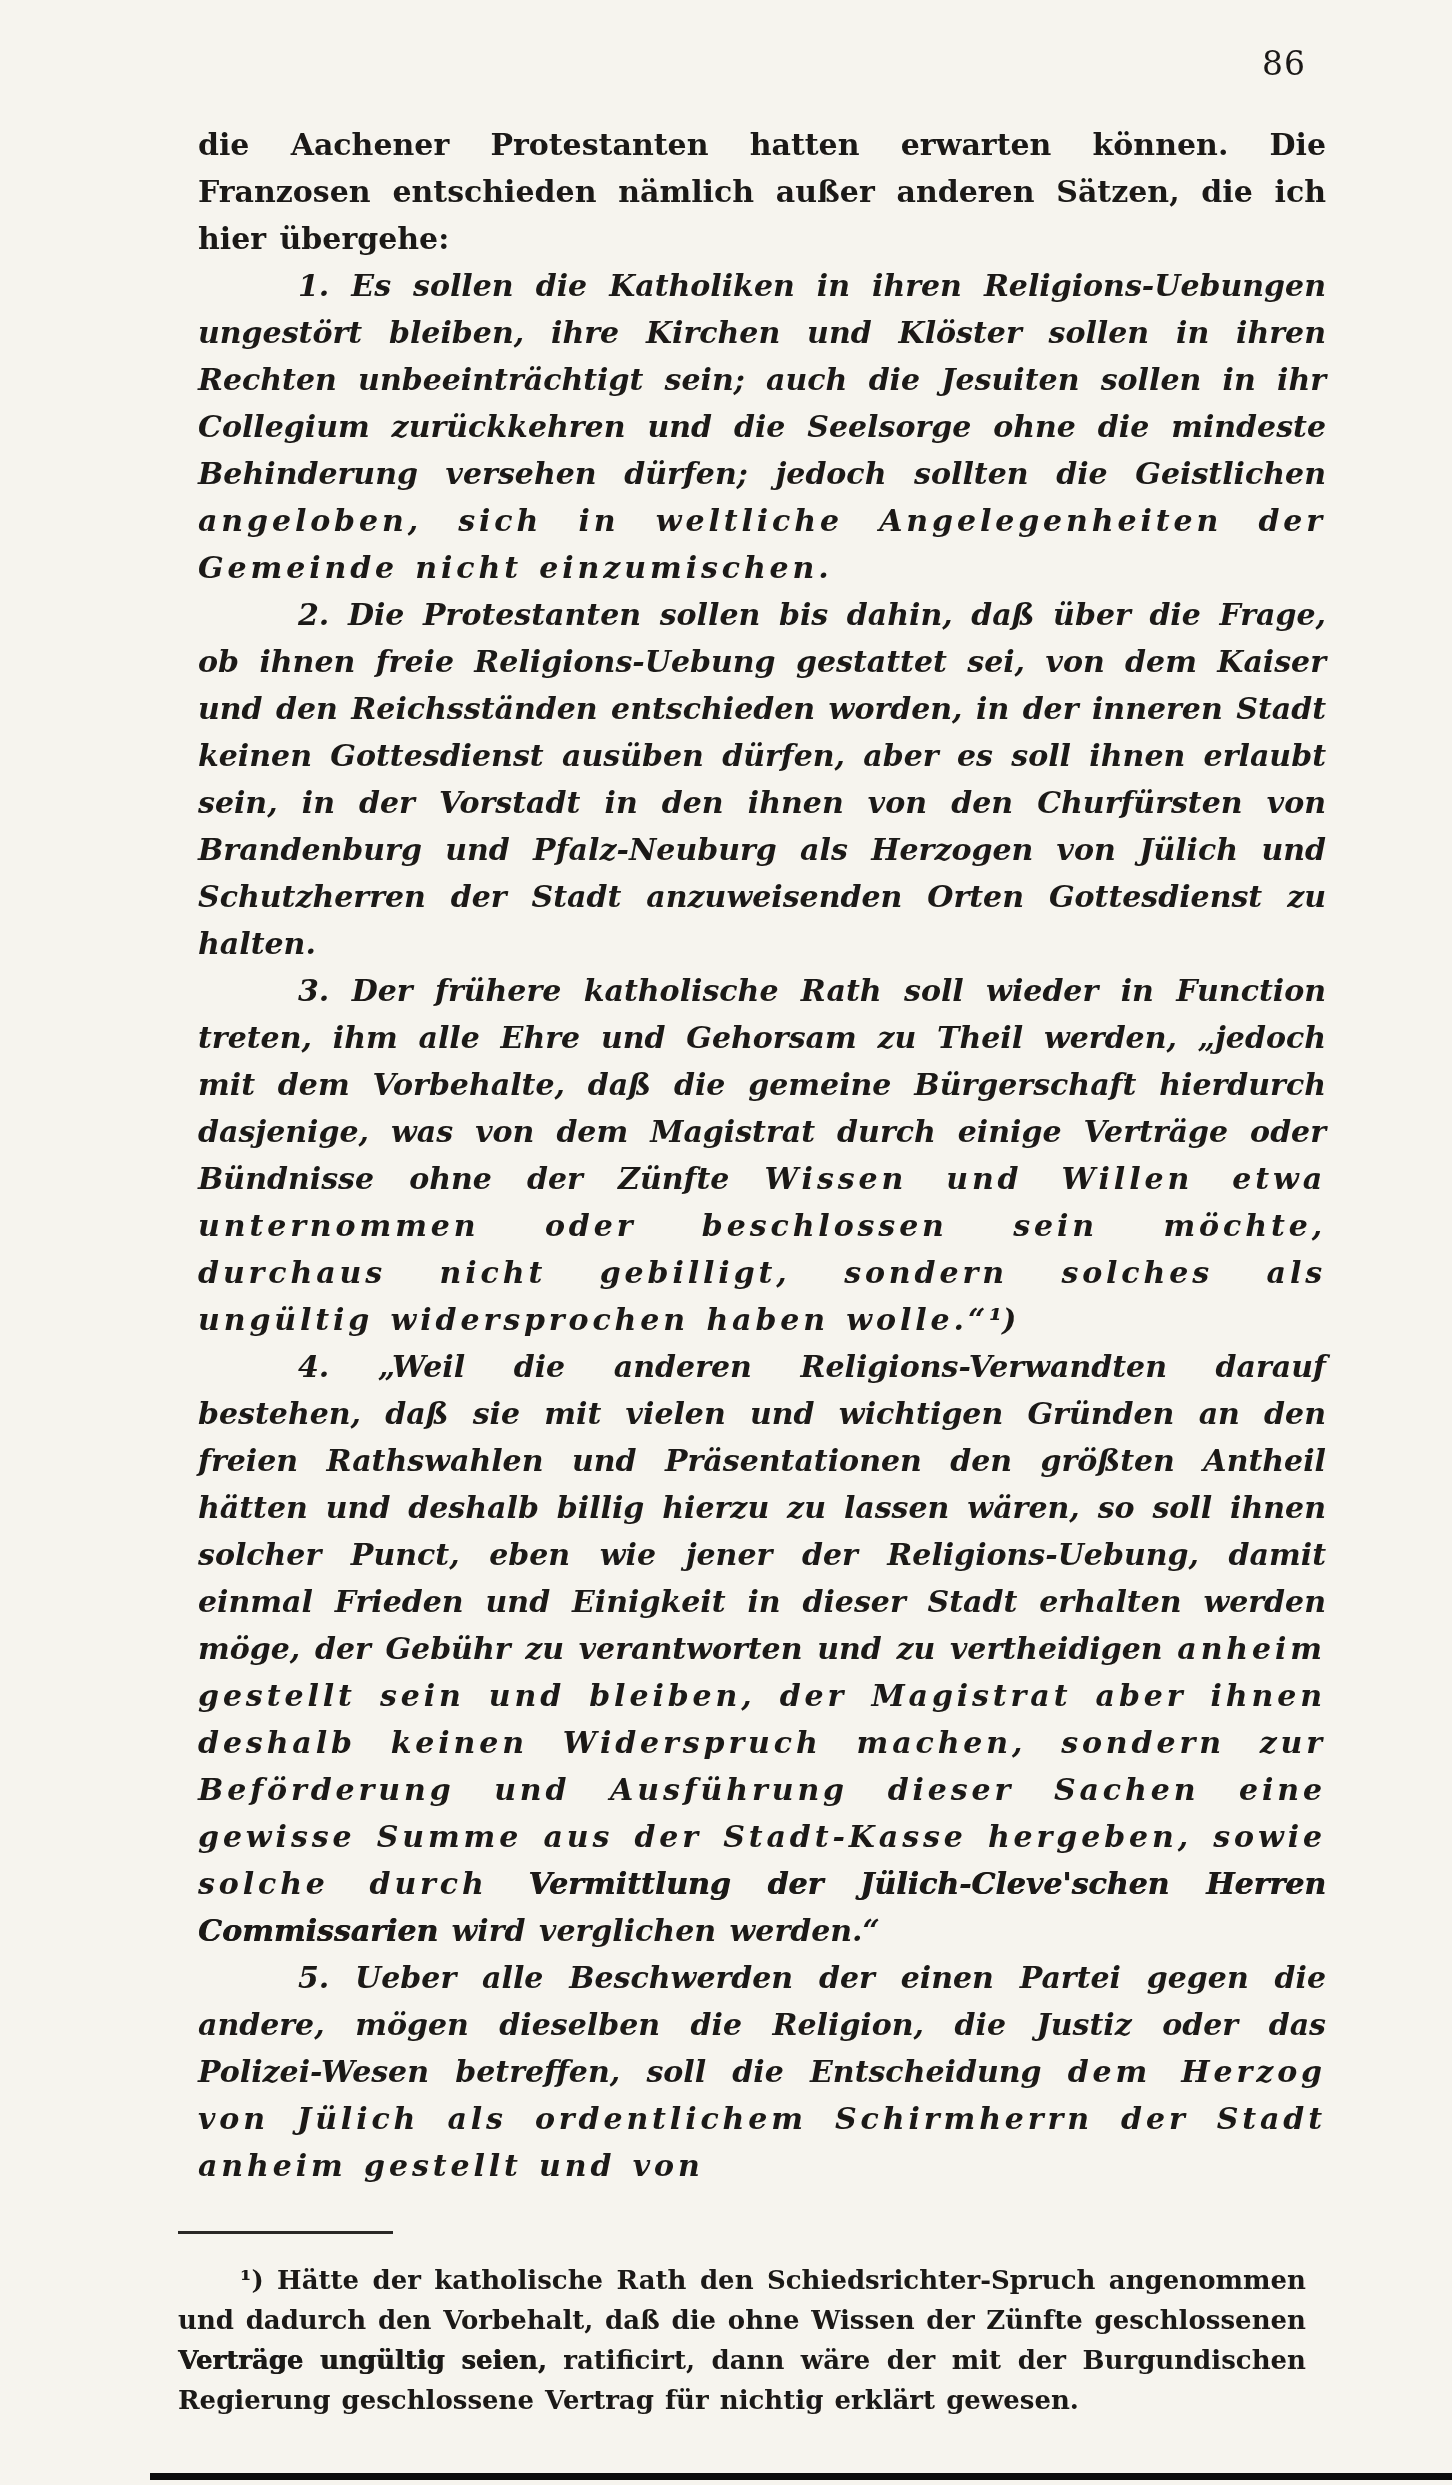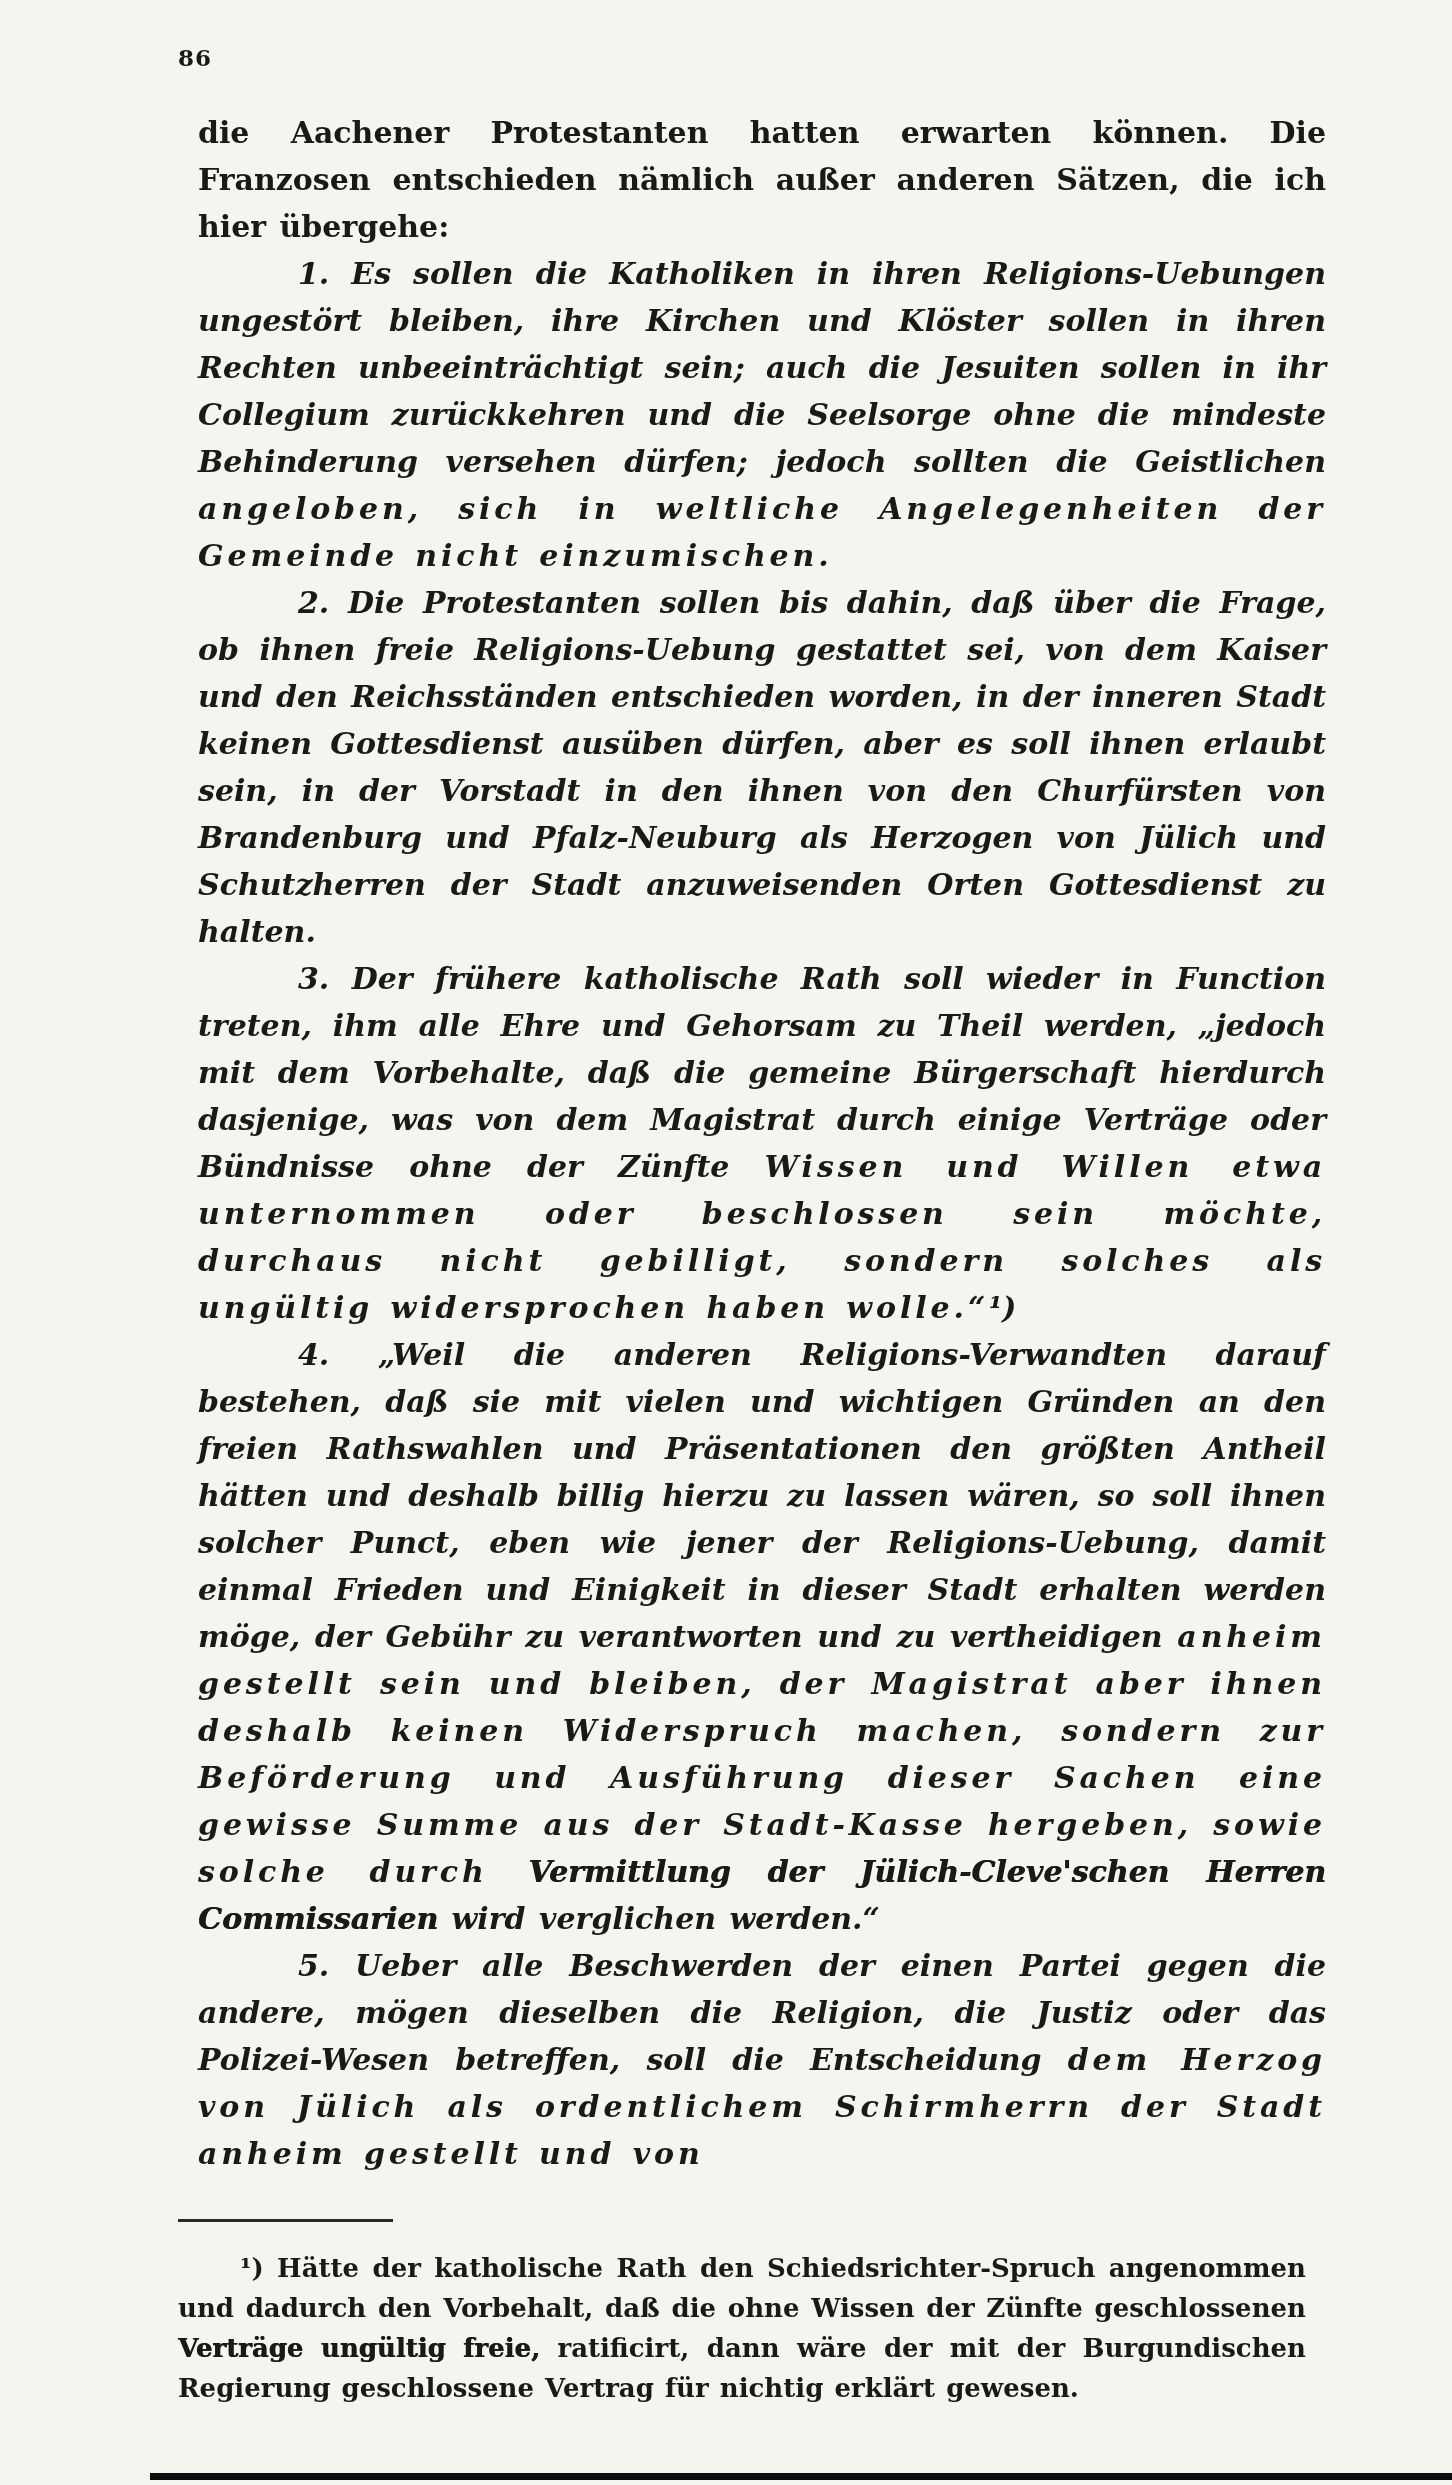--- a/index.html
+++ b/index.html
@@ -15,23 +15,23 @@
     font-family: "DejaVu Serif", "Liberation Serif", serif;
     color: #1b1917;
   }
   .page {
     position: absolute;
     inset: 0;
     padding: 44px 146px 0 178px;
     box-sizing: border-box;
   }
   .page-number {
-    text-align: left;
-    font-size: 23px;
-    font-weight: 700;
+    text-align: right;
+    font-size: 33px;
+    font-weight: 400;
     letter-spacing: 1px;
     margin: 0 0 38px 0;
   }
   .body-text {
     width: 1128px;
     margin-left: 20px;
   }
   .body-para {
     margin: 0;
     font-size: 30px;
@@ -87,16 +87,16 @@
   <div class="body-text" id="body-text">
       <p class="body-para"><span>die Aachener Protestanten hatten erwarten können. Die Franzosen entschieden nämlich außer anderen Sätzen, die ich hier übergehe:</span></p>
       <p class="body-para indent"><span>1. Es sollen die Katholiken in ihren Religions-Uebungen ungestört bleiben, ihre Kirchen und Klöster sollen in ihren Rechten unbeeinträchtigt sein; auch die Jesuiten sollen in ihr Collegium zurückkehren und die Seelsorge ohne die mindeste Behinderung versehen dürfen; jedoch sollten die Geistlichen </span><span class="sp">angeloben, sich in weltliche Angelegenheiten der Gemeinde nicht einzumischen.</span></p>
       <p class="body-para indent"><span>2. Die Protestanten sollen bis dahin, daß über die Frage, ob ihnen freie Religions-Uebung gestattet sei, von dem Kaiser und den Reichsständen entschieden worden, in der inneren Stadt keinen Gottesdienst ausüben dürfen, aber es soll ihnen erlaubt sein, in der Vorstadt in den ihnen von den Churfürsten von Brandenburg und Pfalz-Neuburg als Herzogen von Jülich und Schutzherren der Stadt anzuweisenden Orten Gottesdienst zu halten.</span></p>
       <p class="body-para indent"><span>3. Der frühere katholische Rath soll wieder in Function treten, ihm alle Ehre und Gehorsam zu Theil werden, „jedoch mit dem Vorbehalte, daß die gemeine Bürgerschaft hierdurch dasjenige, was von dem Magistrat durch einige Verträge oder Bündnisse ohne der Zünfte </span><span class="sp">Wissen und Willen etwa unternommen oder beschlossen sein möchte, durchaus nicht gebilligt, sondern solches als ungültig widersprochen haben wolle.“</span><span>¹)</span></p>
       <p class="body-para indent"><span>4. „Weil die anderen Religions-Verwandten darauf bestehen, daß sie mit vielen und wichtigen Gründen an den freien Rathswahlen und Präsentationen den größten Antheil hätten und deshalb billig hierzu zu lassen wären, so soll ihnen solcher Punct, eben wie jener der Religions-Uebung, damit einmal Frieden und Einigkeit in dieser Stadt erhalten werden möge, der Gebühr zu verantworten und zu vertheidigen </span><span class="sp">anheim gestellt sein und bleiben, der Magistrat aber ihnen deshalb keinen Widerspruch machen, sondern zur Beförderung und Ausführung dieser Sachen eine gewisse Summe aus der Stadt-Kasse hergeben, sowie solche durch </span><span class="bd">Vermittlung der Jülich-Cleve'schen Herren Commissarien </span><span>wird verglichen werden.“</span></p>
       <p class="body-para indent"><span>5. Ueber alle Beschwerden der einen Partei gegen die andere, mögen dieselben die Religion, die Justiz oder das Polizei-Wesen betreffen, soll die Entscheidung </span><span class="sp">dem Herzog von Jülich als ordentlichem Schirmherrn der Stadt anheim gestellt und von</span></p>
     </div>
   <hr class="footnote-sep">
   <div class="footnote" id="footnote">
-      <p class="footnote-para indent"><span>¹) Hätte der katholische Rath den Schiedsrichter-Spruch angenommen und dadurch den Vorbehalt, daß die ohne Wissen der Zünfte geschlossenen </span><span class="bd">Verträge ungültig freie, </span><span>ratificirt, dann wäre der mit der Burgundischen Regierung geschlossene Vertrag für nichtig erklärt gewesen.</span></p>
+      <p class="footnote-para indent"><span>¹) Hätte der katholische Rath den Schiedsrichter-Spruch angenommen und dadurch den Vorbehalt, daß die ohne Wissen der Zünfte geschlossenen </span><span class="bd">Verträge ungültig seien, </span><span>ratificirt, dann wäre der mit der Burgundischen Regierung geschlossene Vertrag für nichtig erklärt gewesen.</span></p>
     </div>
   <div class="scan-edge-bottom"></div>
 </div>
 
 </body></html>

